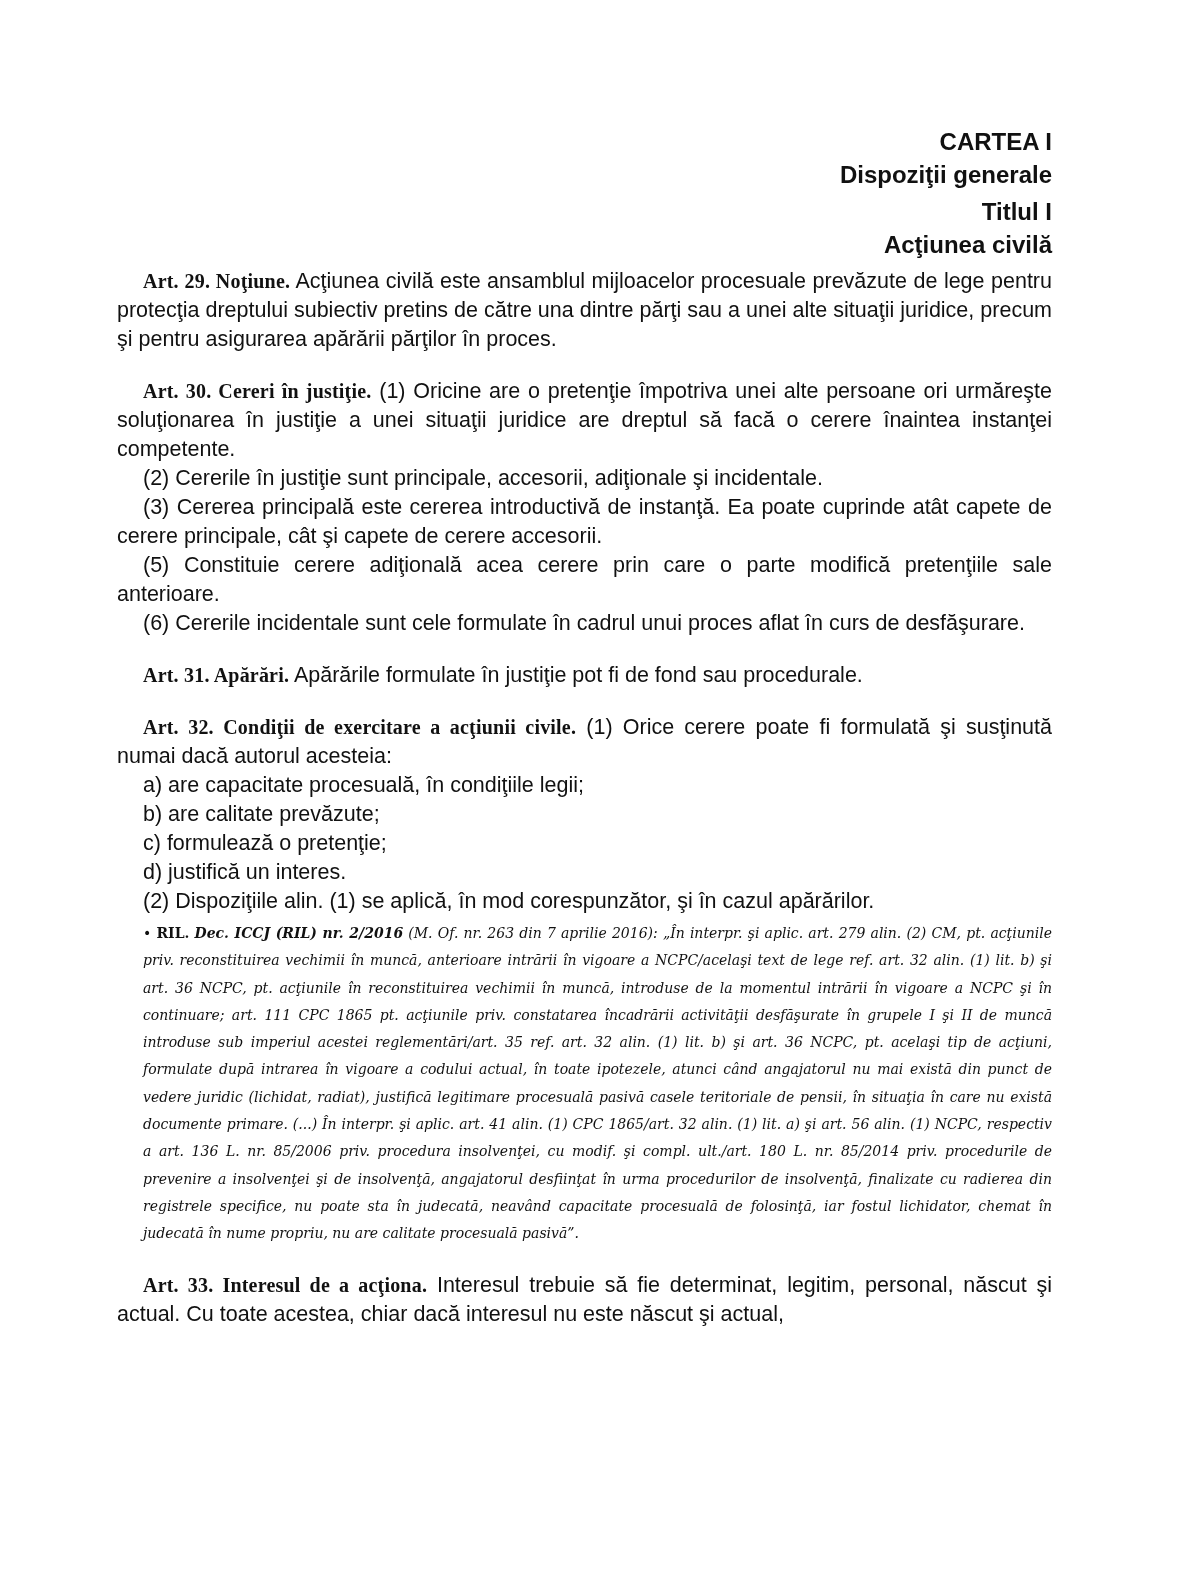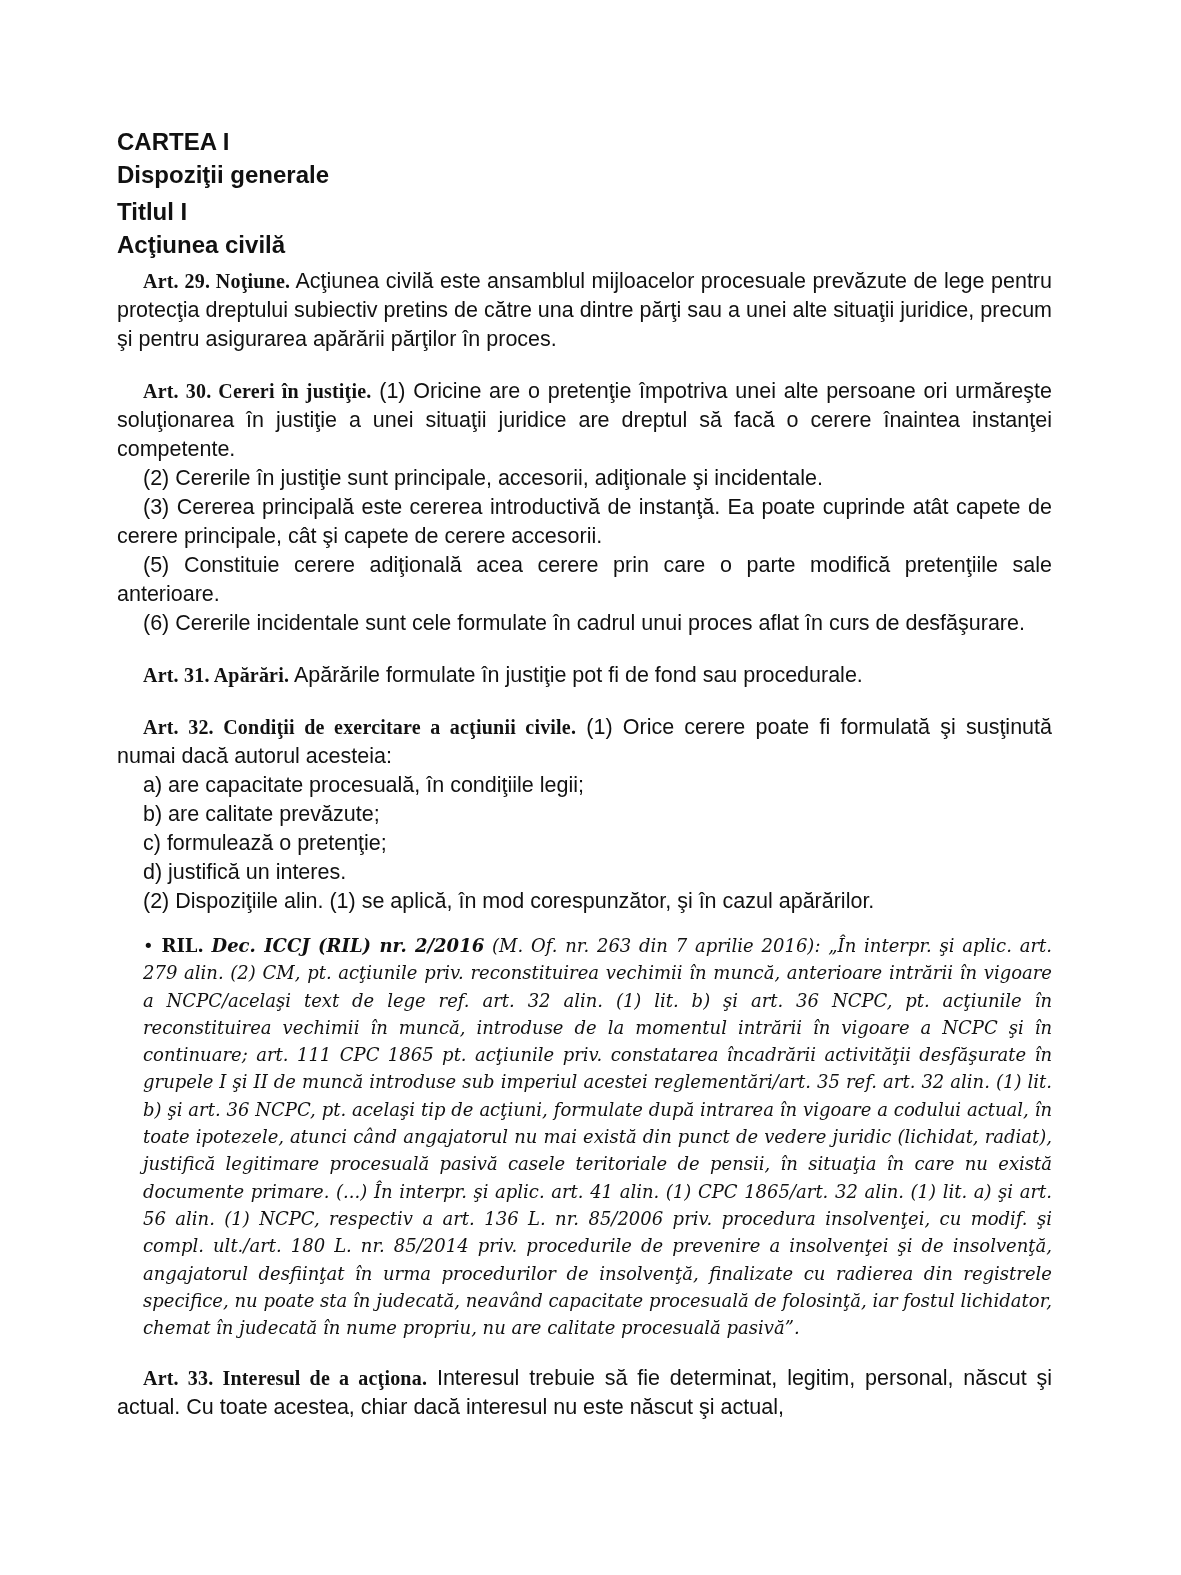--- a/index.html
+++ b/index.html
@@ -2,34 +2,34 @@
 <html><head>
   <meta charset="utf-8">
   <style>
     html, body { margin: 0; padding: 0; background: #ffffff; }
     body { width: 1181px; height: 1575px; position: relative; overflow: hidden; }
     .page {
       position: absolute; left: 117px; top: 125px; width: 935px;
       font-family: "Liberation Sans", sans-serif; color: #111;
       font-size: 21.5px; line-height: 29px;
     }
-    .head { text-align: left; font-weight: bold; font-size: 24px; line-height: 33px; }
+    .head { text-align: right; font-weight: bold; font-size: 24px; line-height: 33px; }
     .head.gap { margin-top: 4px; }
     .art { text-align: justify; margin-top: 23px; }
     .art.first { margin-top: 6px; }
     .indent { text-indent: 26px; }
     .para { text-align: justify; text-indent: 26px; }
     .artlabel {
       font-family: Liberation Serif, serif; font-weight: bold; font-size: 20px;
       letter-spacing: 0.2px;
     }
     .item { padding-left: 26px; }
     .ril {
-      font-family: "DejaVu Serif", serif; font-style: italic; font-size: 18px;
-      line-height: 27.3px; text-align: justify; padding-left: 26px; margin-top: 16px;
+      font-family: "DejaVu Serif", serif; font-style: italic; font-size: 14px;
+      line-height: 27.3px; text-align: justify; padding-left: 26px; margin-top: 4px;
     }
     .ril .bullet { font-style: normal; font-family: "DejaVu Sans", sans-serif; }
     .ril .rilhead { font-style: normal; font-weight: bold; }
     .ril .decref { font-weight: bold; }
     .ril .body { }
   </style>
 </head>
 <body>
 
 <div class="page">

